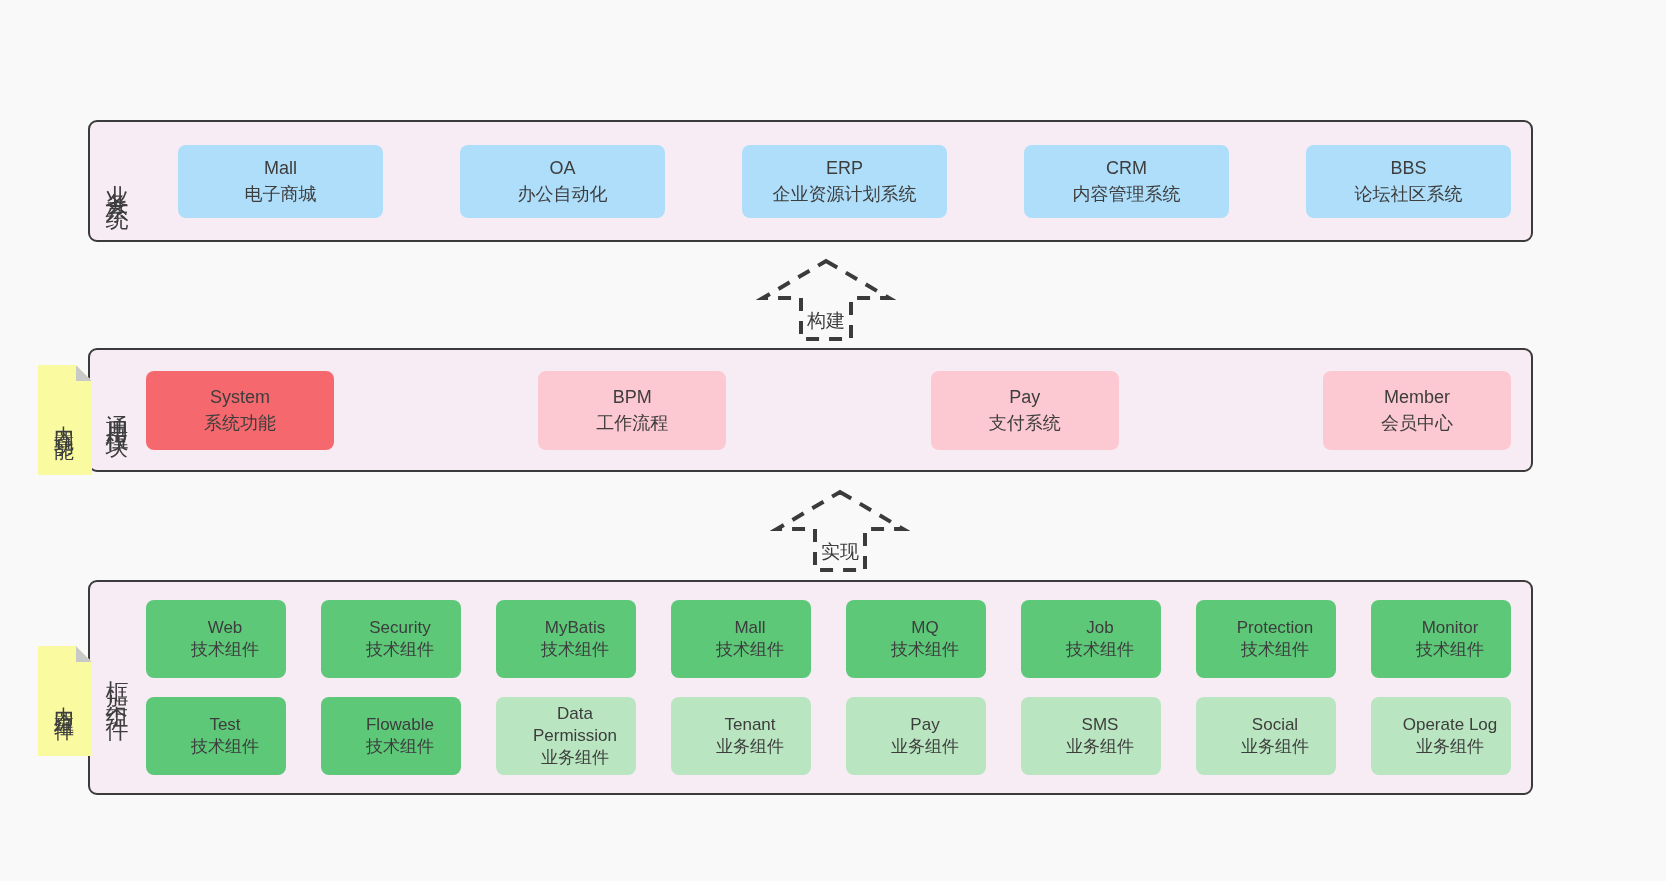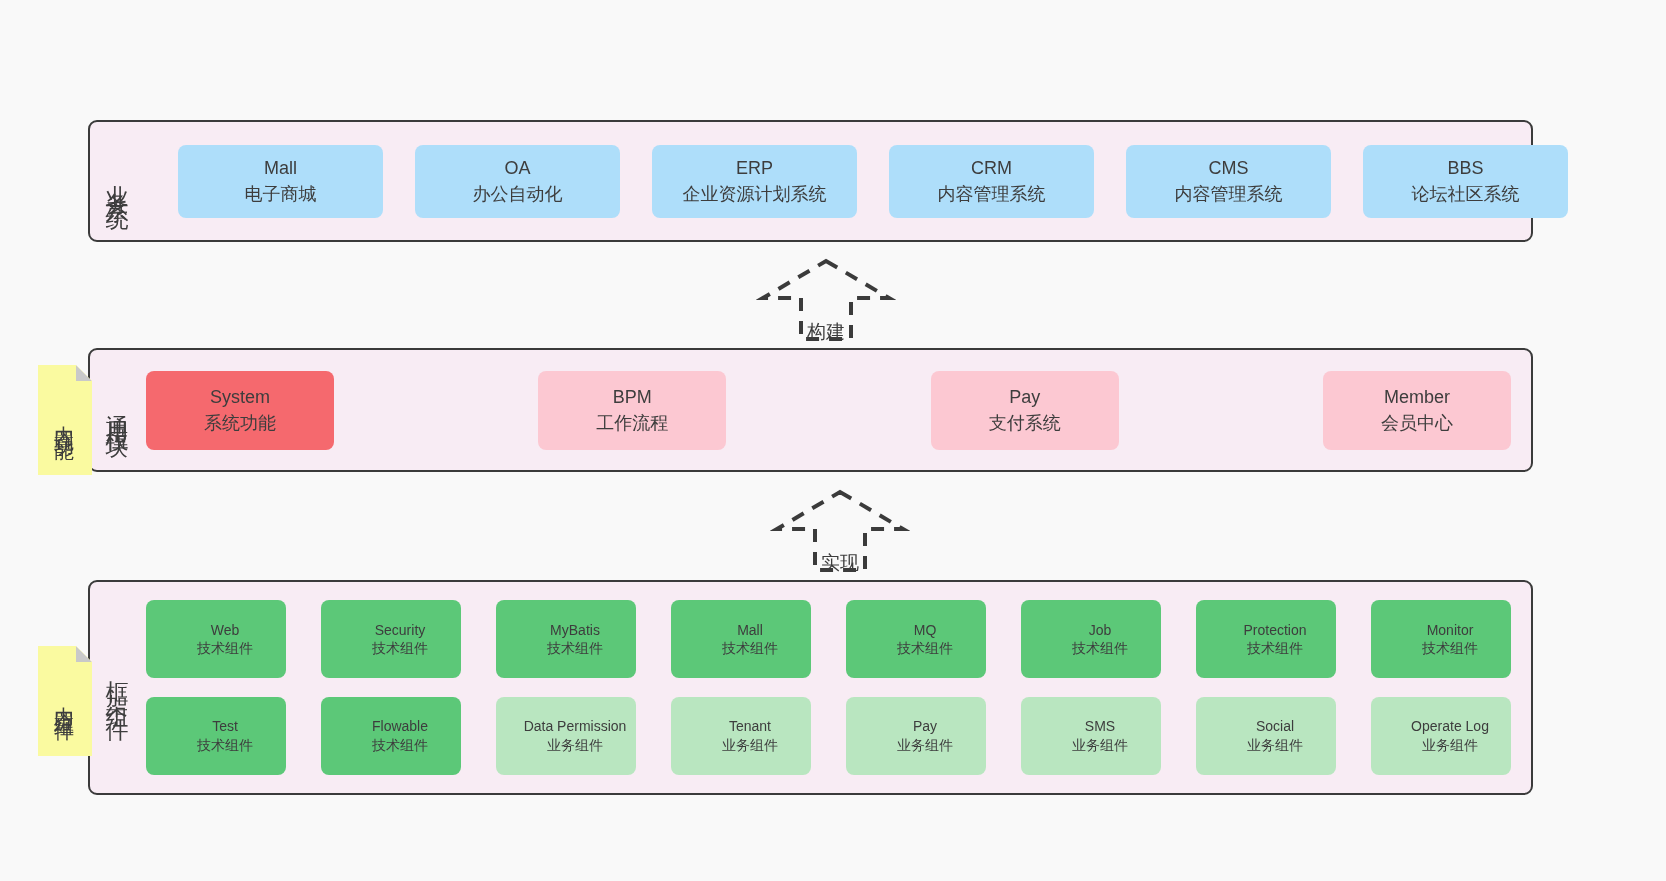--- a/index.html
+++ b/index.html
@@ -23,21 +23,21 @@
   .layer-2 .layer-label{letter-spacing:13px;}
   .rows{flex:1;display:flex;flex-direction:column;justify-content:space-evenly;padding-right:20px;}
   .box-row{display:flex;justify-content:space-between;align-items:center;}
   .box{
     box-sizing:border-box;border-radius:8px;
     display:flex;flex-direction:column;align-items:center;justify-content:center;
     text-align:center;font-size:18px;line-height:1.45;padding:2px 6px;
   }
   .layer-0 .box{width:205px;height:73px;margin-left:32px;}
   .layer-1 .box{width:188px;height:79px;}
-  .layer-2 .box{width:140px;height:78px;font-size:14px;line-height:1.3;padding-left:24px;}
+  .layer-2 .box{width:140px;height:78px;font-size:17px;line-height:1.3;padding-left:24px;}
   .v-blue{background:var(--c-blue,#aedefa);}
   .v-red{background:var(--c-red,#f5696e);}
   .v-pink{background:var(--c-pink,#fcc8d2);}
   .v-green{background:var(--c-green,#5cc878);}
   .v-light-green{background:var(--c-light-green,#b9e6c0);}
   .note{
     position:absolute;left:-52px;width:54px;z-index:1;
     background:var(--c-note-yellow,#fafaa0);
     clip-path:polygon(0 0, calc(100% - 16px) 0, 100% 16px, 100% 100%, 0 100%);
     display:flex;align-items:center;justify-content:center;
@@ -47,21 +47,21 @@
     background:var(--c-note-fold,#c9c9c9);
     clip-path:polygon(0 0, 100% 100%, 0 100%);
   }
   .note-text{
     writing-mode:vertical-lr;text-orientation:upright;
     font-size:20px;letter-spacing:5px;color:var(--c-text,#3d3d3d);
   }
   .arrow{position:absolute;width:140px;height:88px;z-index:1;}
   .arrow svg{position:absolute;top:0;left:0;}
   .arrow-label{
-    position:absolute;left:50%;top:63px;transform:translateX(-50%);
+    position:absolute;left:50%;top:52px;transform:translateX(-50%);
     font-size:19px;white-space:nowrap;color:var(--c-text,#3d3d3d);
   }
 </style>
 </head>
 <body style="--c-page-bg: #f9f9f9; --c-layer-bg: #f8ecf4; --c-border: #3b3b3b; --c-text: #3d3d3d; --c-blue: #aedefa; --c-red: #f5696e; --c-pink: #fcc8d2; --c-green: #5cc878; --c-light-green: #b9e6c0; --c-note-yellow: #fafaa0; --c-note-fold: #c9c9c9;">
 
 <section class="layer layer-0" style="top:120px;height:122px;">
   <div class="layer-label">业务系统</div>
   <div class="rows">
       <div class="box-row">
@@ -72,24 +72,20 @@
         <div class="box v-blue">
           <div class="box-name">OA</div>
           <div class="box-subtitle">办公自动化</div>
         </div>
         <div class="box v-blue">
           <div class="box-name">ERP</div>
           <div class="box-subtitle">企业资源计划系统</div>
         </div>
         <div class="box v-blue">
           <div class="box-name">CRM</div>
-          <div class="box-subtitle">内容管理系统</div>
-        </div>
-        <div class="box v-blue">
-          <div class="box-name">CMS</div>
           <div class="box-subtitle">内容管理系统</div>
         </div>
         <div class="box v-blue">
           <div class="box-name">BBS</div>
           <div class="box-subtitle">论坛社区系统</div>
         </div>
       </div>
     </div>
 </section>
 

